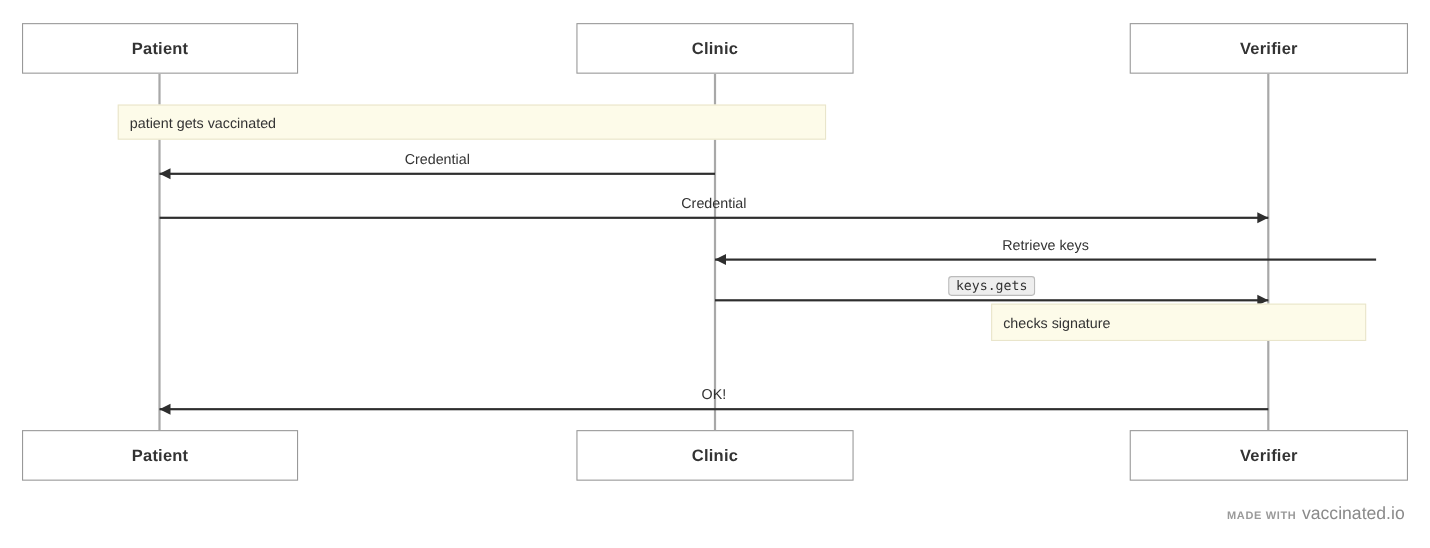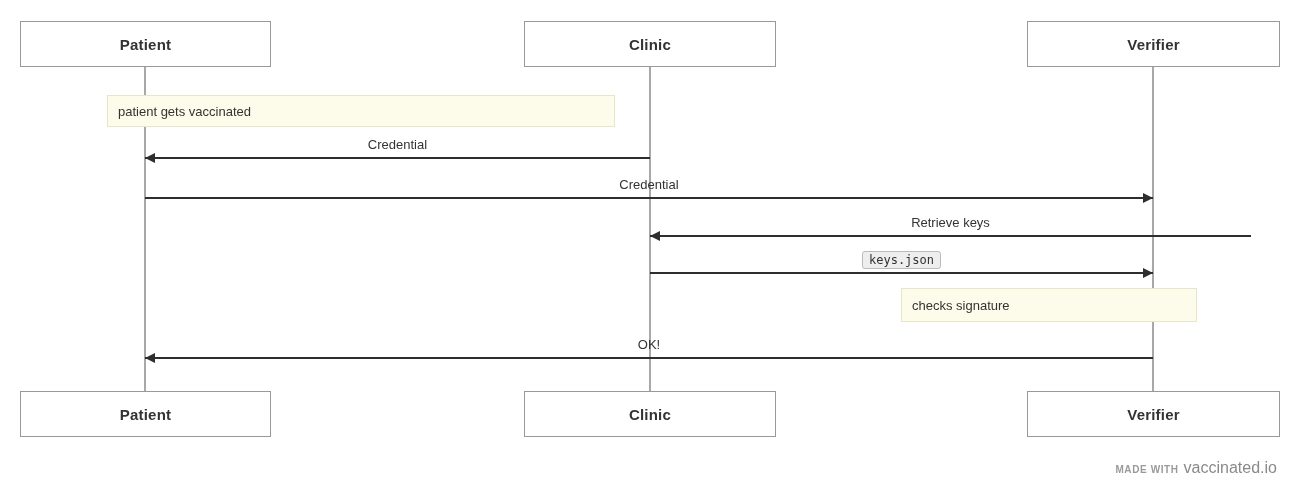--- a/index.html
+++ b/index.html
@@ -40,21 +40,21 @@
 </style>
 </head>
 <body>
 
 <div class="stage">
 
   <div class="lifeline" style="left:144px"></div>
   <div class="lifeline" style="left:649px"></div>
   <div class="lifeline" style="left:1152px"></div>
 
-  <div class="note" style="left:107px;top:95px;width:508px;height:32px">
+  <div class="note" style="left:107px;top:95px;width:644px;height:32px">
     <span>patient gets vaccinated</span>
   </div>
 
   <div class="msg" style="left:145px;top:136px;width:505px">
     <div class="msg-label">Credential</div>
     <div class="msg-line">
       <span class="head left"></span>
     </div>
   </div>
 
@@ -66,31 +66,31 @@
   </div>
 
   <div class="msg" style="left:650px;top:214px;width:601px">
     <div class="msg-label">Retrieve keys</div>
     <div class="msg-line">
       <span class="head left"></span>
     </div>
   </div>
 
   <div class="msg" style="left:650px;top:251px;width:503px">
-    <div class="msg-label"><span class="chip">keys.json</span></div>
+    <div class="msg-label"><span class="chip">keys.gets</span></div>
     <div class="msg-line">
       <span class="head right"></span>
     </div>
   </div>
 
-  <div class="note" style="left:901px;top:288px;width:296px;height:34px">
+  <div class="note" style="left:901px;top:276px;width:341px;height:34px">
     <span>checks signature</span>
   </div>
 
-  <div class="msg" style="left:145px;top:336px;width:1008px">
+  <div class="msg" style="left:145px;top:350px;width:1008px">
     <div class="msg-label">OK!</div>
     <div class="msg-line">
       <span class="head left"></span>
     </div>
   </div>
 
   <div class="actor" style="left:20px;top:21px;width:251px">
     <span>Patient</span>
   </div>
   <div class="actor" style="left:524px;top:21px;width:252px">

